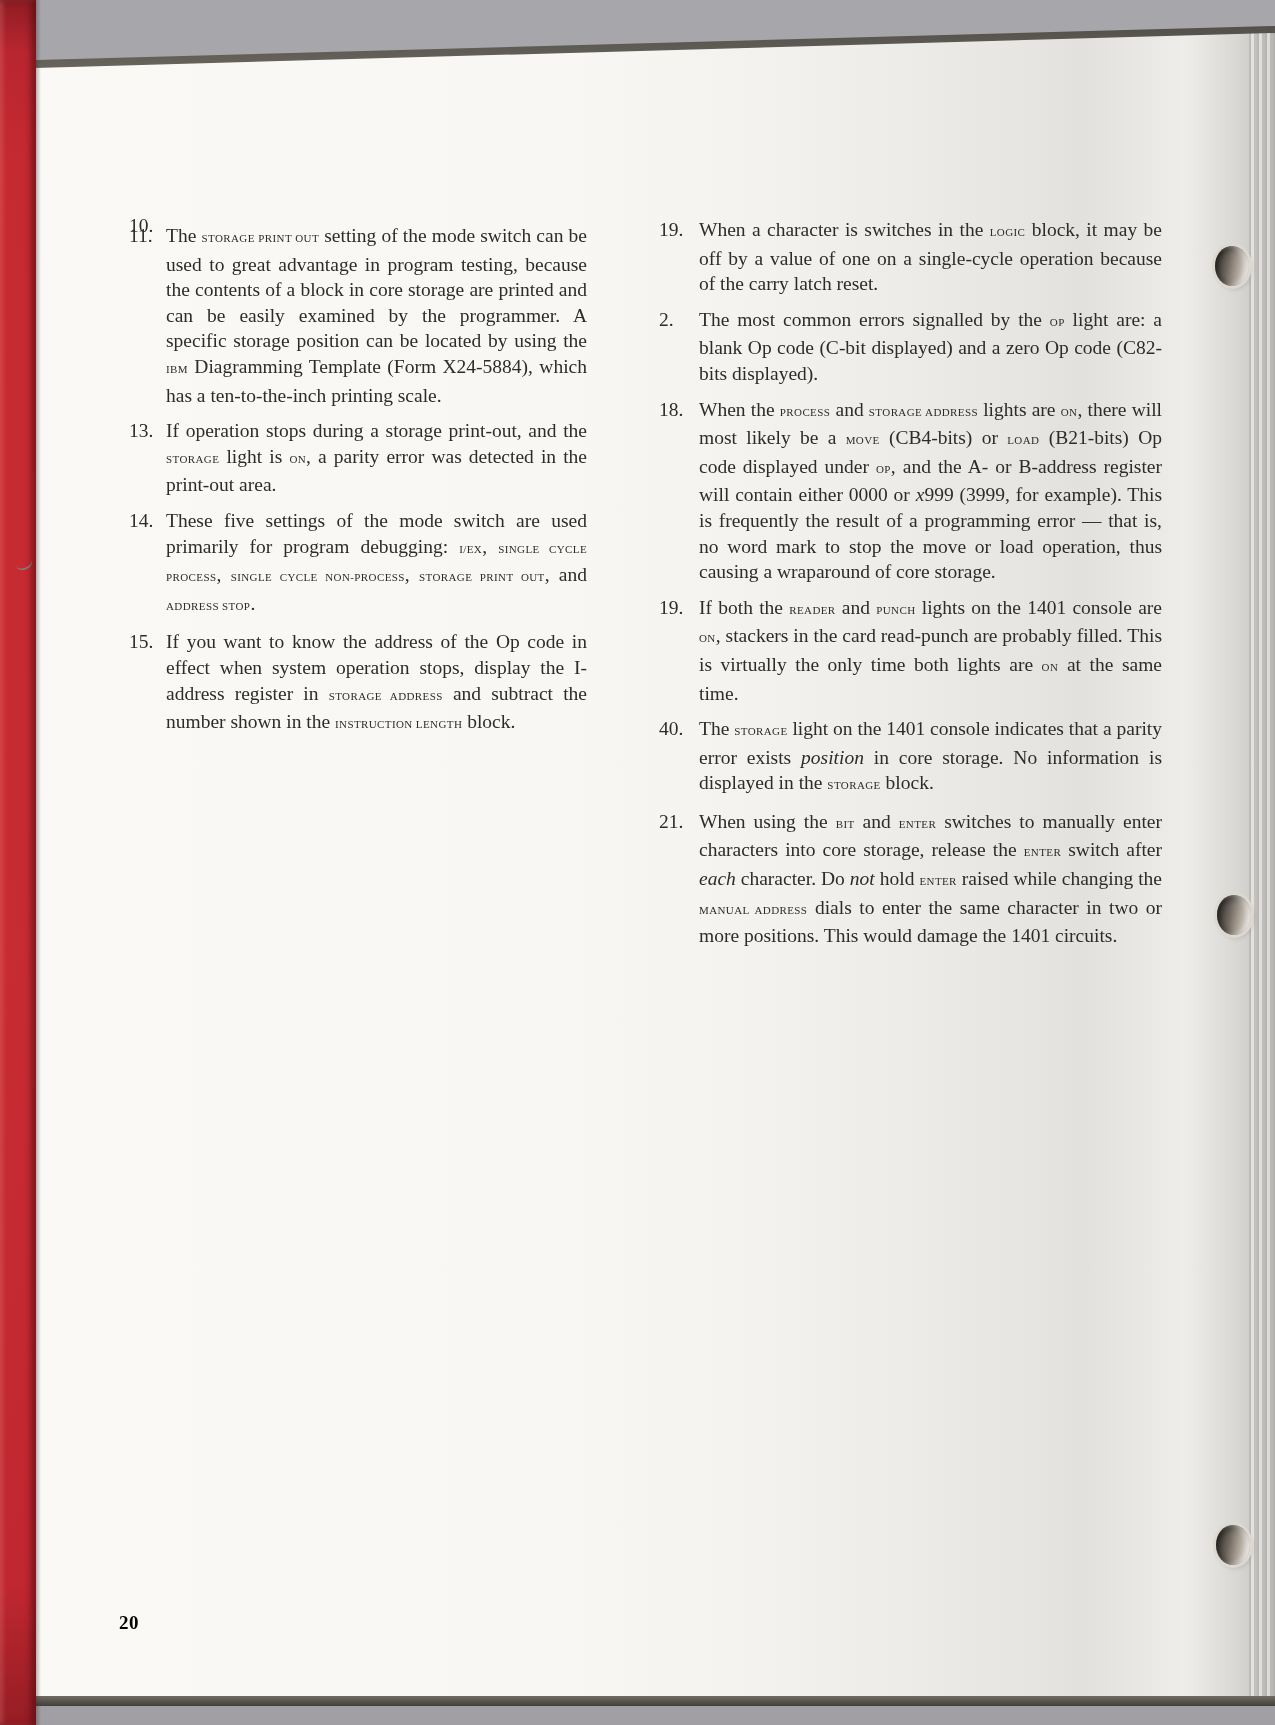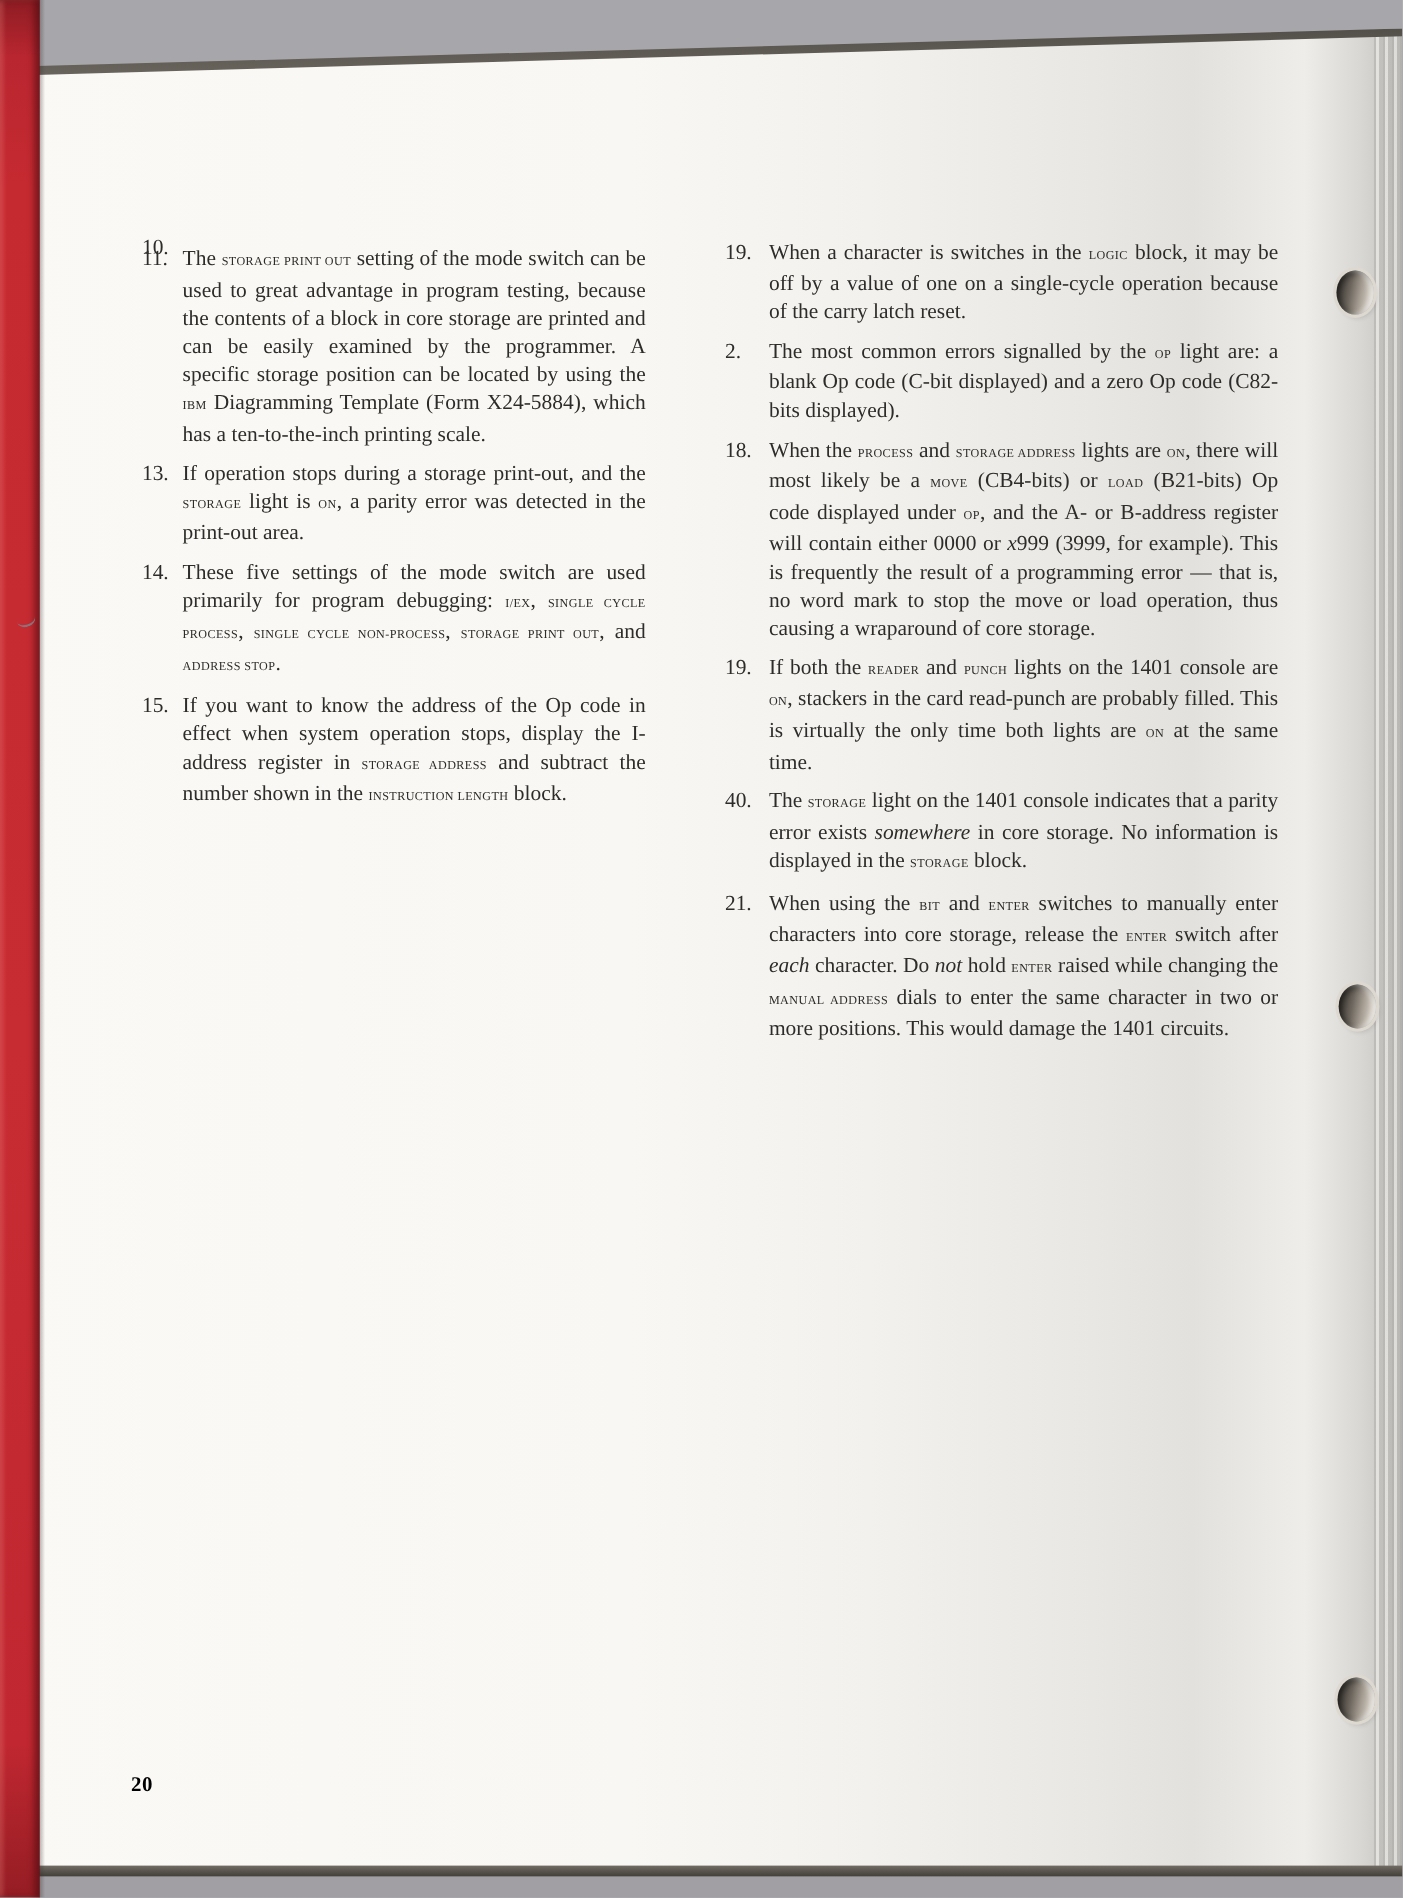--- a/index.html
+++ b/index.html
@@ -98,17 +98,17 @@
     <div class="item"><span class="num">11.</span><span><span>The </span><span class="sc">storage print out</span><span> setting of the mode switch can be used to great advantage in program testing, because the contents of a block in core storage are printed and can be easily examined by the programmer. A specific storage position can be located by using the </span><span class="sc">ibm</span><span> Diagramming Template (Form X24-5884), which has a ten-to-the-inch printing scale.</span></span></div>
     <div class="item"><span class="num">13.</span><span><span>If operation stops during a storage print-out, and the </span><span class="sc">storage</span><span> light is </span><span class="sc">on</span><span>, a parity error was detected in the print-out area.</span></span></div>
     <div class="item"><span class="num">14.</span><span><span>These five settings of the mode switch are used primarily for program debugging: </span><span class="sc">i/ex</span><span>, </span><span class="sc">single cycle process</span><span>, </span><span class="sc">single cycle non-process</span><span>, </span><span class="sc">storage print out</span><span>, and </span><span class="sc">address stop</span><span>.</span></span></div>
     <div class="item"><span class="num">15.</span><span><span>If you want to know the address of the Op code in effect when system operation stops, display the I-address register in </span><span class="sc">storage address</span><span> and subtract the number shown in the </span><span class="sc">instruction length</span><span> block.</span></span></div>
   </div>
 <div class="col col-right">
     <div class="item"><span class="num">19.</span><span><span>When a character is switches in the </span><span class="sc">logic</span><span> block, it may be off by a value of one on a single-cycle operation because of the carry latch reset.</span></span></div>
     <div class="item"><span class="num">2.</span><span><span>The most common errors signalled by the </span><span class="sc">op</span><span> light are: a blank Op code (C-bit displayed) and a zero Op code (C82-bits displayed).</span></span></div>
     <div class="item"><span class="num">18.</span><span><span>When the </span><span class="sc">process</span><span> and </span><span class="sc">storage address</span><span> lights are </span><span class="sc">on</span><span>, there will most likely be a </span><span class="sc">move</span><span> (CB4-bits) or </span><span class="sc">load</span><span> (B21-bits) Op code displayed under </span><span class="sc">op</span><span>, and the A- or B-address register will contain either 0000 or </span><span class="it">x</span><span>999 (3999, for example). This is frequently the result of a programming error — that is, no word mark to stop the move or load operation, thus causing a wraparound of core storage.</span></span></div>
     <div class="item"><span class="num">19.</span><span><span>If both the </span><span class="sc">reader</span><span> and </span><span class="sc">punch</span><span> lights on the 1401 console are </span><span class="sc">on</span><span>, stackers in the card read-punch are probably filled. This is virtually the only time both lights are </span><span class="sc">on</span><span> at the same time.</span></span></div>
-    <div class="item"><span class="num">40.</span><span><span>The </span><span class="sc">storage</span><span> light on the 1401 console indicates that a parity error exists </span><span class="it">somewhere</span><span> in core storage. No information is displayed in the </span><span class="sc">storage</span><span> block.</span></span></div>
+    <div class="item"><span class="num">40.</span><span><span>The </span><span class="sc">storage</span><span> light on the 1401 console indicates that a parity error exists </span><span class="it">position</span><span> in core storage. No information is displayed in the </span><span class="sc">storage</span><span> block.</span></span></div>
     <div class="item"><span class="num">21.</span><span><span>When using the </span><span class="sc">bit</span><span> and </span><span class="sc">enter</span><span> switches to manually enter characters into core storage, release the </span><span class="sc">enter</span><span> switch after </span><span class="it">each</span><span> character. Do </span><span class="it">not</span><span> hold </span><span class="sc">enter</span><span> raised while changing the </span><span class="sc">manual address</span><span> dials to enter the same character in two or more positions. This would damage the 1401 circuits.</span></span></div>
   </div>
 
 <div class="page-number">20</div>
 
 </body></html>

